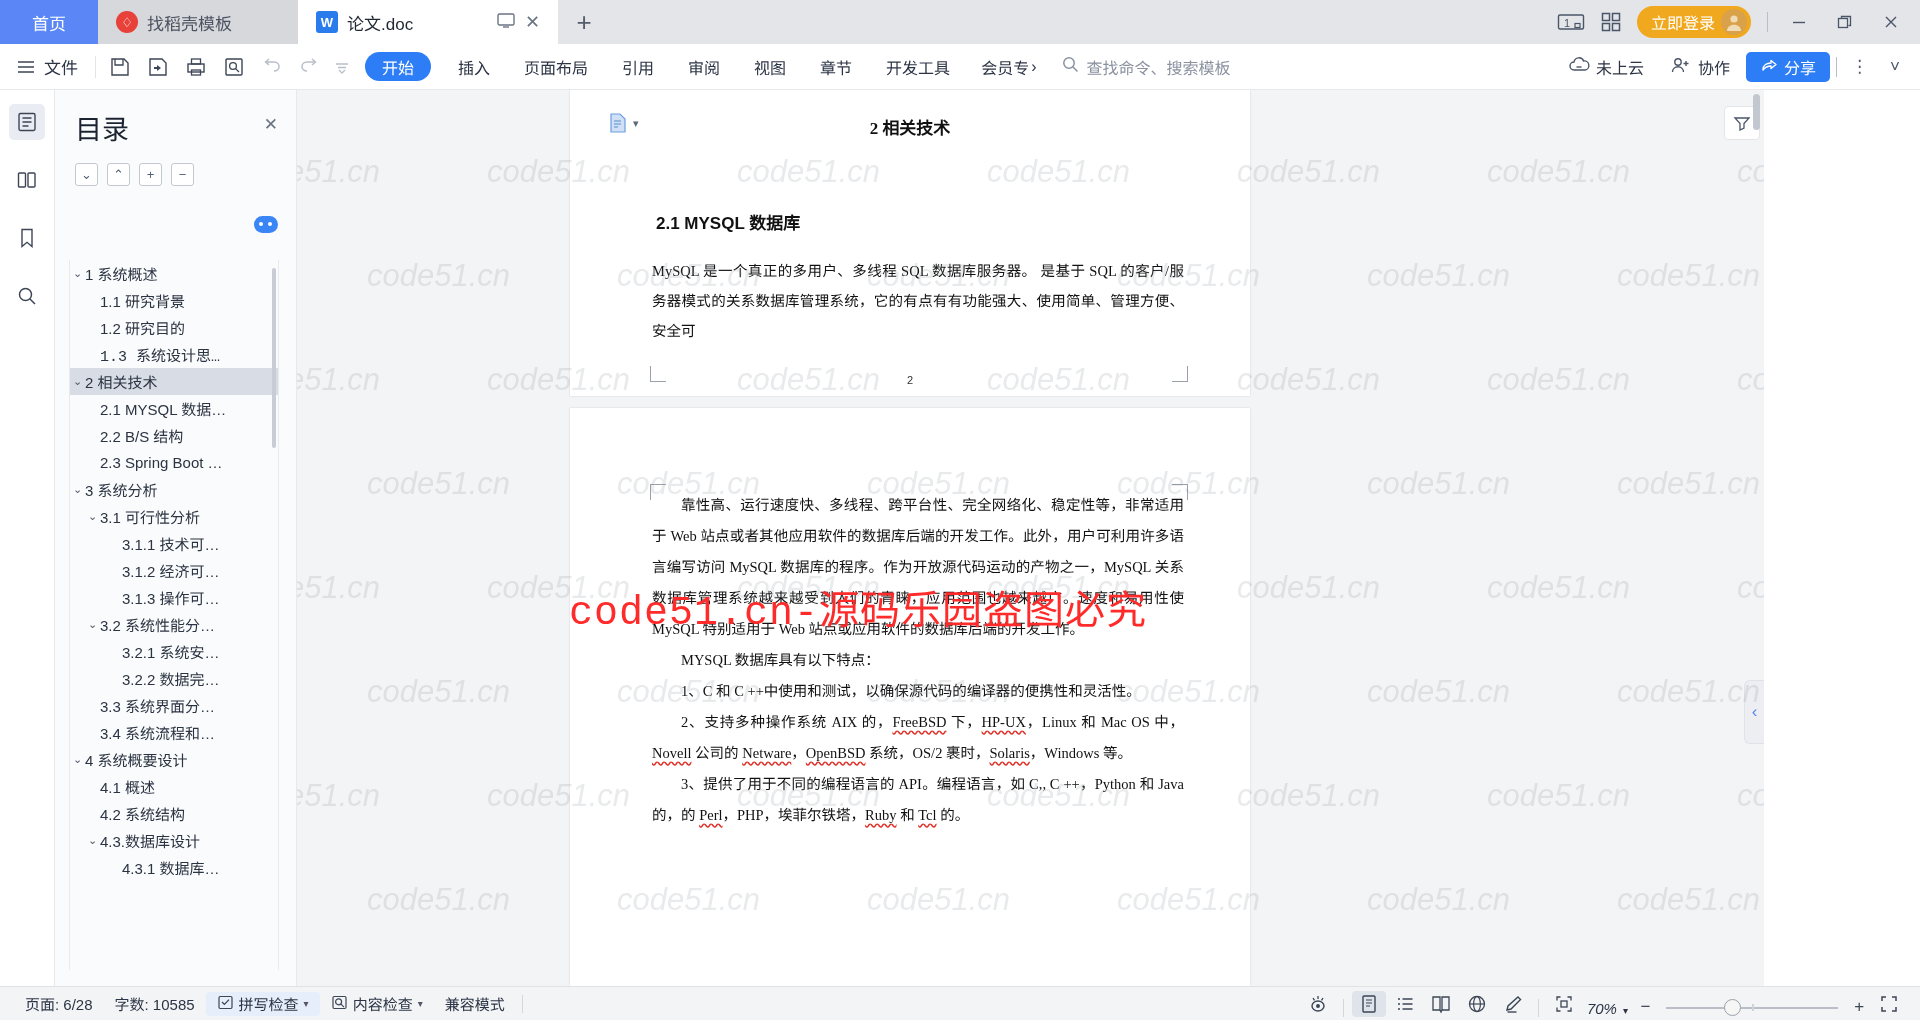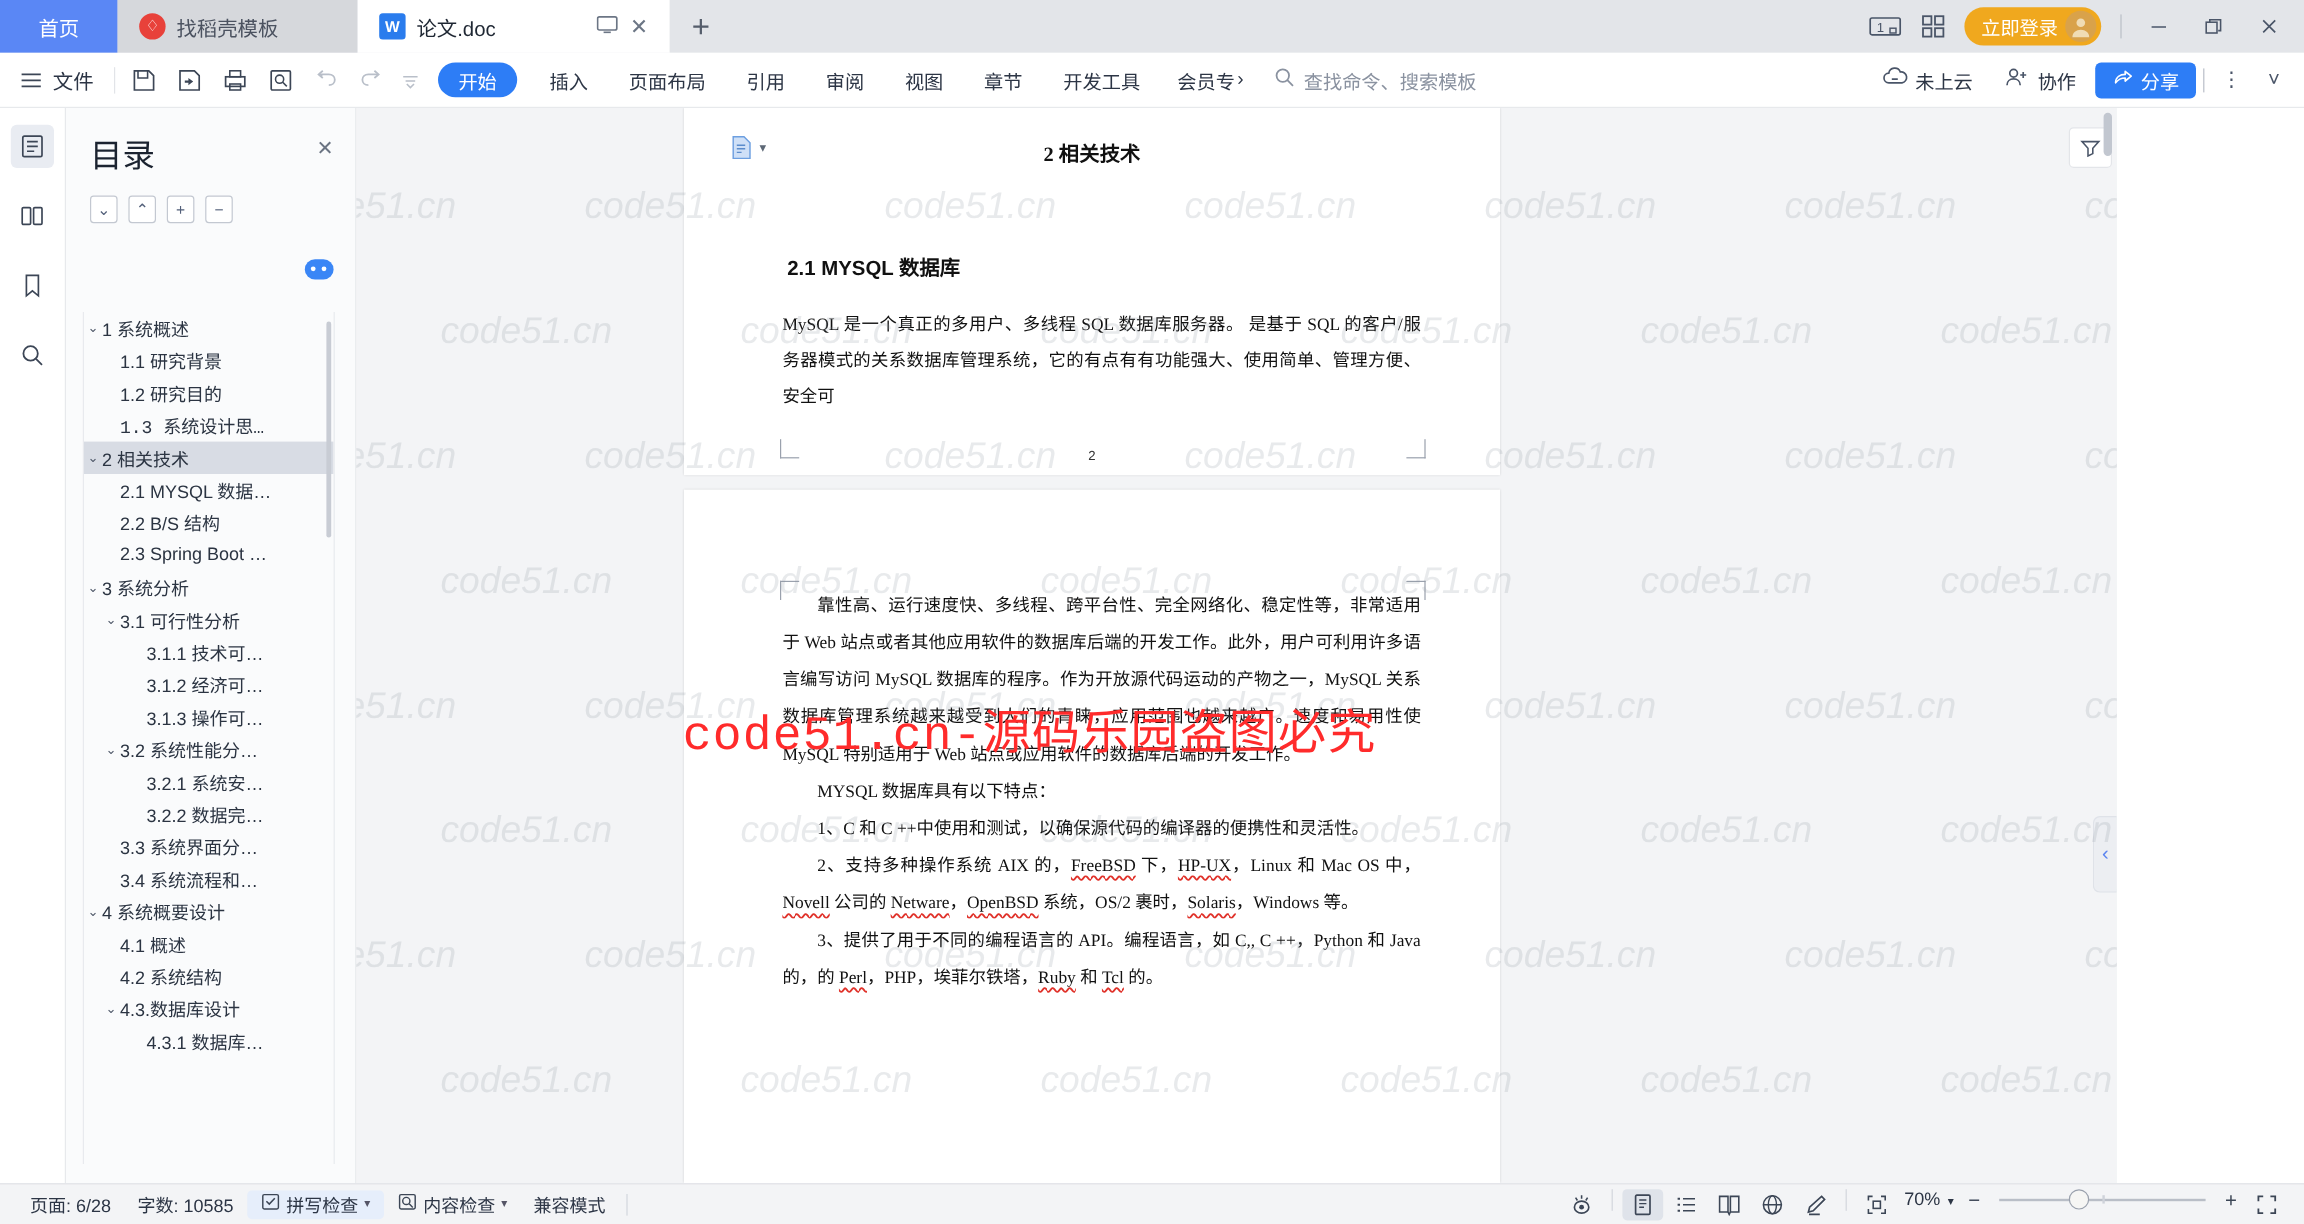--- a/index.html
+++ b/index.html
@@ -210,21 +210,21 @@
   
   .statusbar {
     position:absolute; left:0; bottom:0; width:1920px; height:34px;
     background:#f3f4f6; border-top:1px solid #e0e2e6;
     display:flex; align-items:center; padding:0 14px; gap:0; font-size:15px; color:#2c3545;
   }
   .sb-item { padding:0 11px; display:flex; align-items:center; gap:5px; cursor:pointer;
              white-space:nowrap; }
   .sb-item.chip { background:#e6eefb; border-radius:4px; height:24px; }
   .sb-sep { width:1px; height:18px; background:#d3d6dc; margin:0 6px; }
-  .sb-right { margin-left:auto; display:flex; align-items:flex-start; gap:2px; }
+  .sb-right { margin-left:auto; display:flex; align-items:flex-end; gap:2px;font-style:italic; }
   .sb-ic { width:34px; height:26px; display:flex; align-items:center; justify-content:center;
            color:#3c4656; cursor:pointer; border-radius:4px; }
   .sb-ic.active { background:#dfe3ea; }
   .zoomval { font-size:15px; color:#2c3545; padding:0 4px; cursor:pointer; }
   .slider { position:relative; width:172px; height:18px; display:flex; align-items:center;
             margin:0 8px; cursor:pointer;}
   .slider .track { position:absolute; left:0; right:0; height:2px; background:#b9bec7; }
   .slider .tick { position:absolute; left:86px; width:2px; height:7px; background:#cfd3da; }
   .slider .knob { position:absolute; left:58px; width:17px; height:17px; border-radius:50%;
                   background:#f6f6f4; border:1px solid #9aa1ad; }

